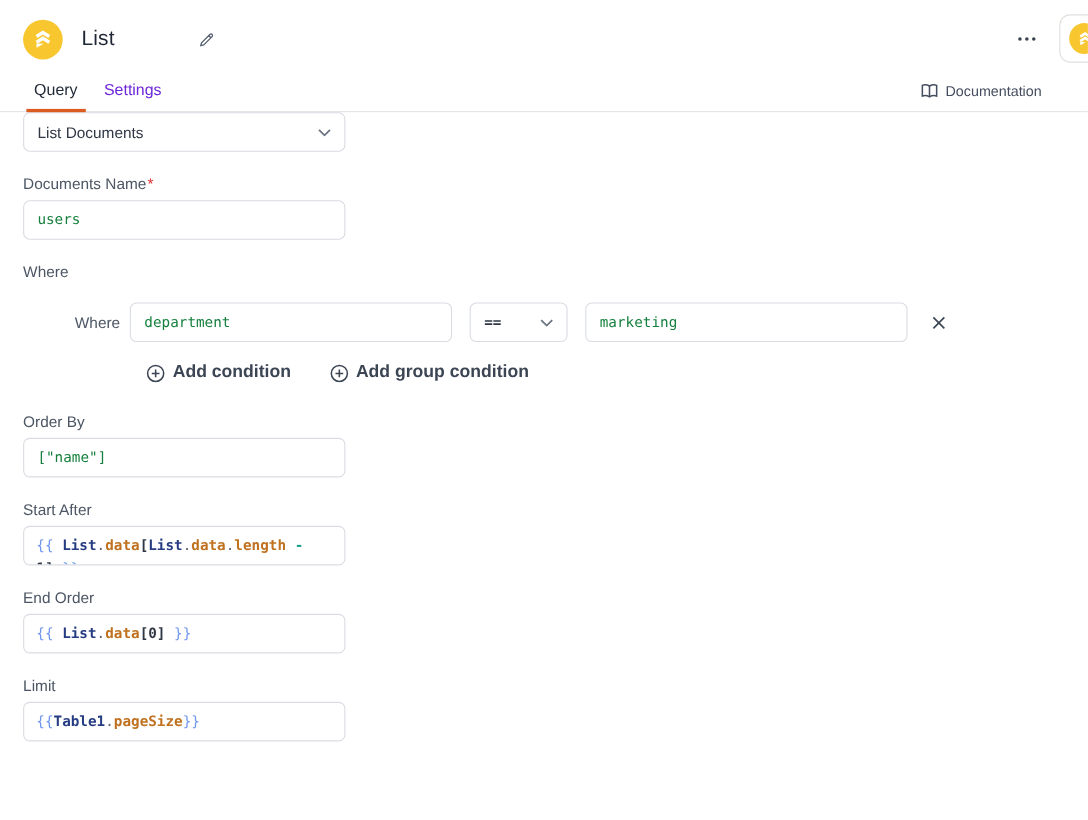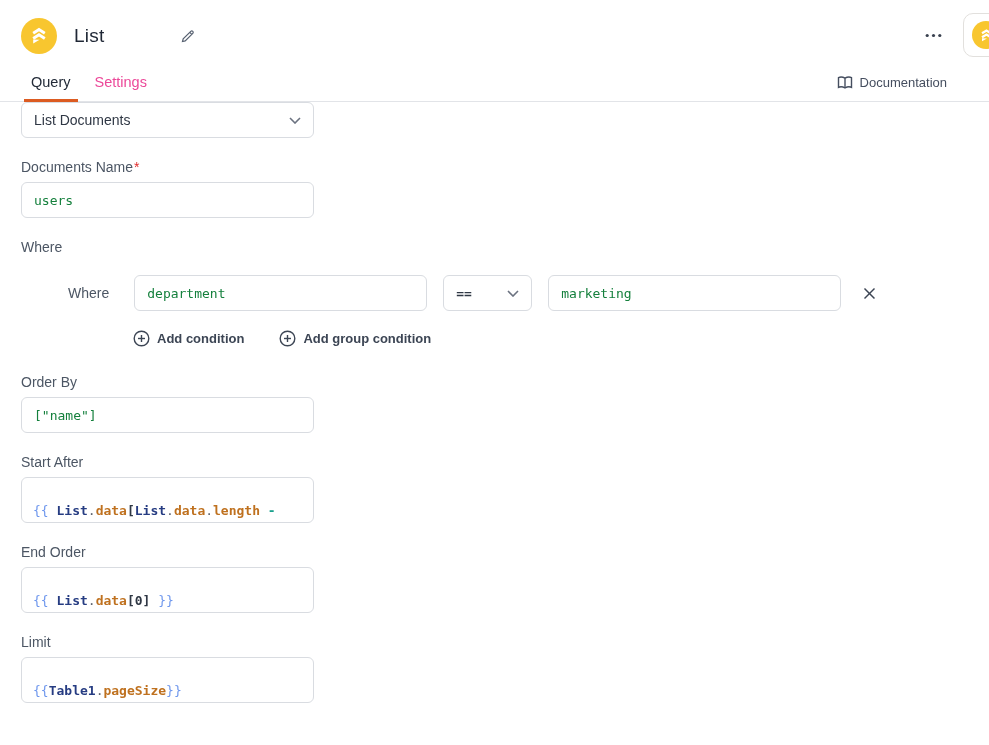--- a/index.html
+++ b/index.html
@@ -60,21 +60,21 @@
     padding: 0 42px 0 24px;
     border-bottom: 1px solid #E2E4E8;
     height: 40px;
   }
   .tabs { display: flex; height: 100%; align-items: center; text-align: center; }
   .tab {
     font-size: 14.5px;
     padding: 0 7px;
     height: 100%;
     display: flex; align-items: center;
-    color: #ec4899;
+    color: #6d28d9;
     cursor: pointer;
     position: relative;
     margin-right: 10px;
   }
   .tab.active { color: #232B38; }
   .tab.active::after {
     content: "";
     position: absolute;
     left: 0; right: 0; bottom: -1px;
     height: 3px;
@@ -125,44 +125,44 @@
   }
 
   
   .where-row {
     margin-top: 20px;
     margin-left: 47px;
     display: flex;
     align-items: center;
   }
   .where-row-label { font-size: 14px; color: #4C5664; flex: 0 0 auto; }
-  .where-key { width: 336px; margin-left: 25px; }
+  .where-key { width: 336px; margin-left: 9px; }
   .op-select { width: 89px; margin-left: 16px; }
   .op-select .sel-value { font-family: "DejaVu Sans Mono", monospace; font-size: 13px; font-weight: 600; }
   .where-value { width: 335px; margin-left: 16px; }
   .row-delete { margin-left: 18px; display: flex; padding: 4px; cursor: pointer; }
 
   .add-row {
     margin-top: 19px;
     margin-left: 112px;
     display: flex; align-items: center;
   }
   .add-btn {
     display: flex; align-items: center; gap: 7px;
-    font-size: 13px; font-weight: 600; color: #3C4554;
+    font-size: 16px; font-weight: 600; color: #3C4554;
     cursor: pointer;
   }
   .add-btn + .add-btn { margin-left: 35px; justify-content: space-between; }
 
   .where-group { margin-bottom: 27px; }
 
   
   .code-box {
     width: 293px;
-    padding: 22px 11px;
+    padding: 7px 11px;
     overflow: hidden;
     font-family: "DejaVu Sans Mono", monospace;
     font-size: 13px;
     line-height: 21px;
     cursor: text;
   }
   .code-line { white-space: pre; }
   .tok-plain { color: #2F3744; font-weight: 600; }
   .tok-var   { color: #263C82; font-weight: bold; }
   .tok-prop  { color: #BF711F; font-weight: 600; }

